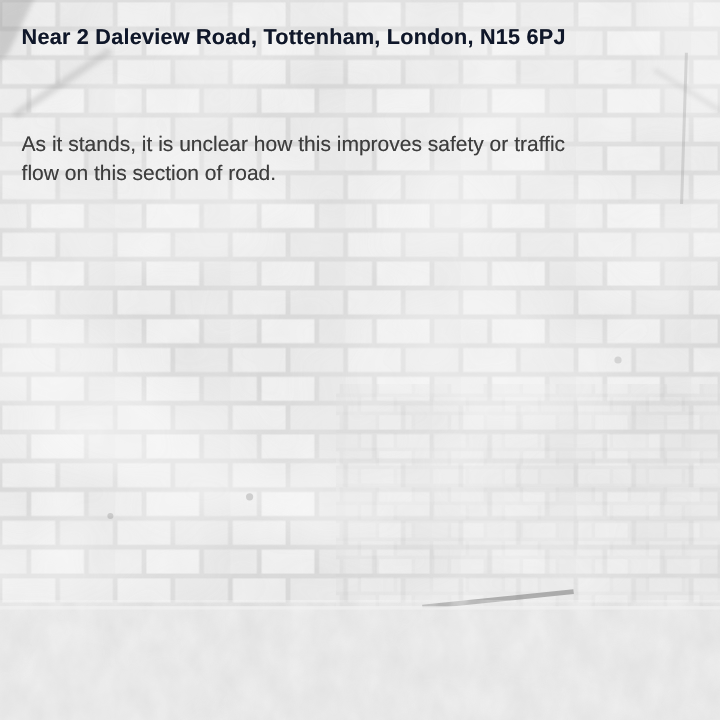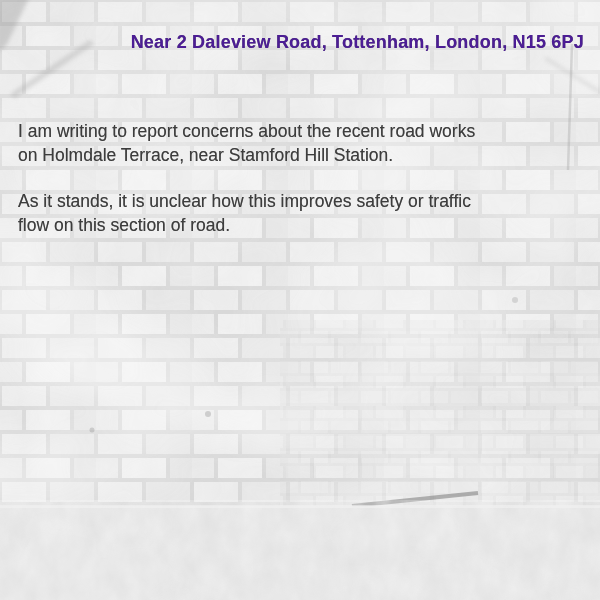--- a/index.html
+++ b/index.html
@@ -21,28 +21,27 @@
   .content {
     position: absolute;
     left: 18px;
     top: 14px;
     width: 566px;
     height: 504px;          
     overflow: hidden;
     z-index: 2;
   }
   .report-title {
-    margin: 15px 0 64px 0;
+    margin: 4px 0 64px 0;
     font-size: 18px;
     line-height: 26px;
     font-weight: bold;
-    color: #4c1d95;
+    color: #0f172a;
     letter-spacing: 0.2px;
     text-shadow: 0 0 0.5px rgba(40,40,40,0.6);
-    text-align: right;
   }
   .para {
     margin: 0 0 22px 0;
     font-size: 17.5px;
     line-height: 24px;
     font-weight: normal;
     color: #3d3d3d;
     white-space: pre-wrap;
     text-shadow: 0 0 0.5px rgba(70,70,70,0.55);
   }
@@ -105,19 +104,17 @@
     <circle cx="92" cy="430" r="2.5" fill="#818181" opacity="0.3"></circle>
     <circle cx="515" cy="300" r="3" fill="#858585" opacity="0.25"></circle>
 
     <rect x="0" y="506" width="600" height="94" fill="#e2e2e2" opacity="0.9"></rect>
     <rect x="0" y="500" width="600" height="100" filter="url(#fRubble)" opacity="0.65"></rect>
     <rect x="0" y="505" width="600" height="3" fill="#f2f2f2" opacity="0.6"></rect>
   </svg>
 
   <div class="content">
     <h1 class="report-title">Near 2 Daleview Road, Tottenham, London, N15 6PJ</h1>
-    <p class="para">I am writing to report concerns about the recent road works
-on Holmdale Terrace, near Stamford Hill Station.</p>
     <p class="para">As it stands, it is unclear how this improves safety or traffic
 flow on this section of road.</p>
   </div>
 
 </div>
 
 </body></html>

